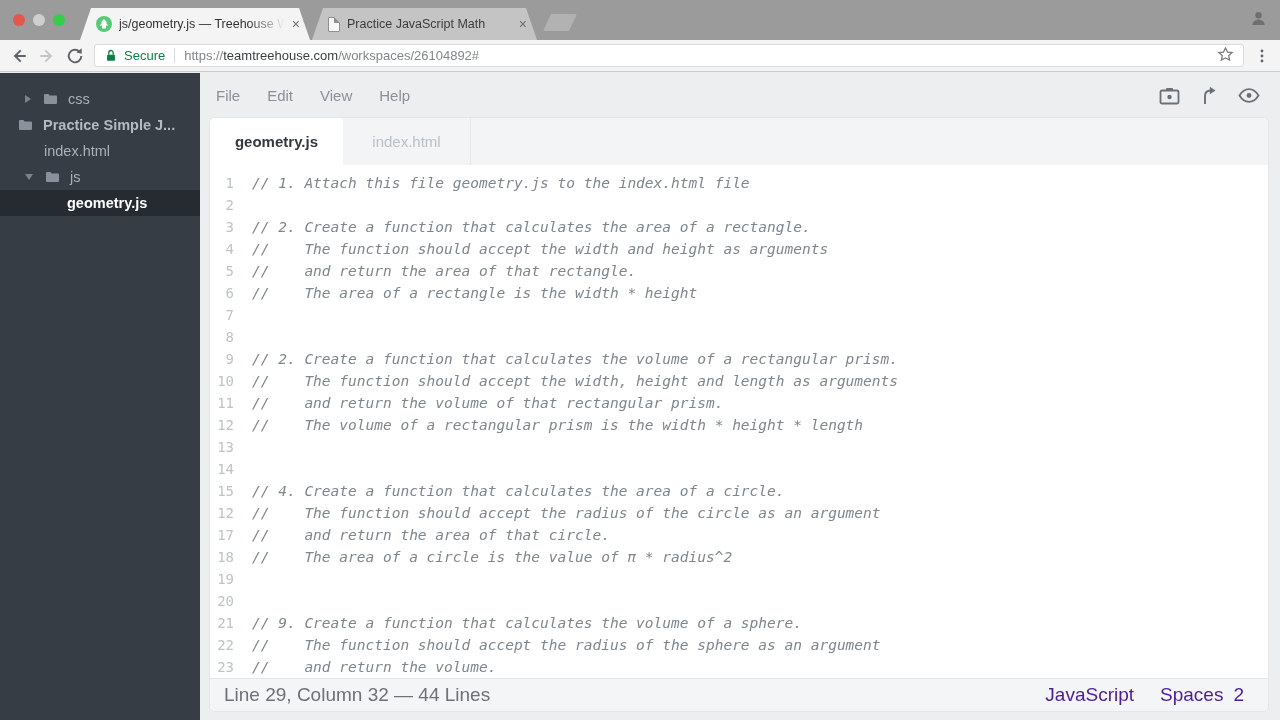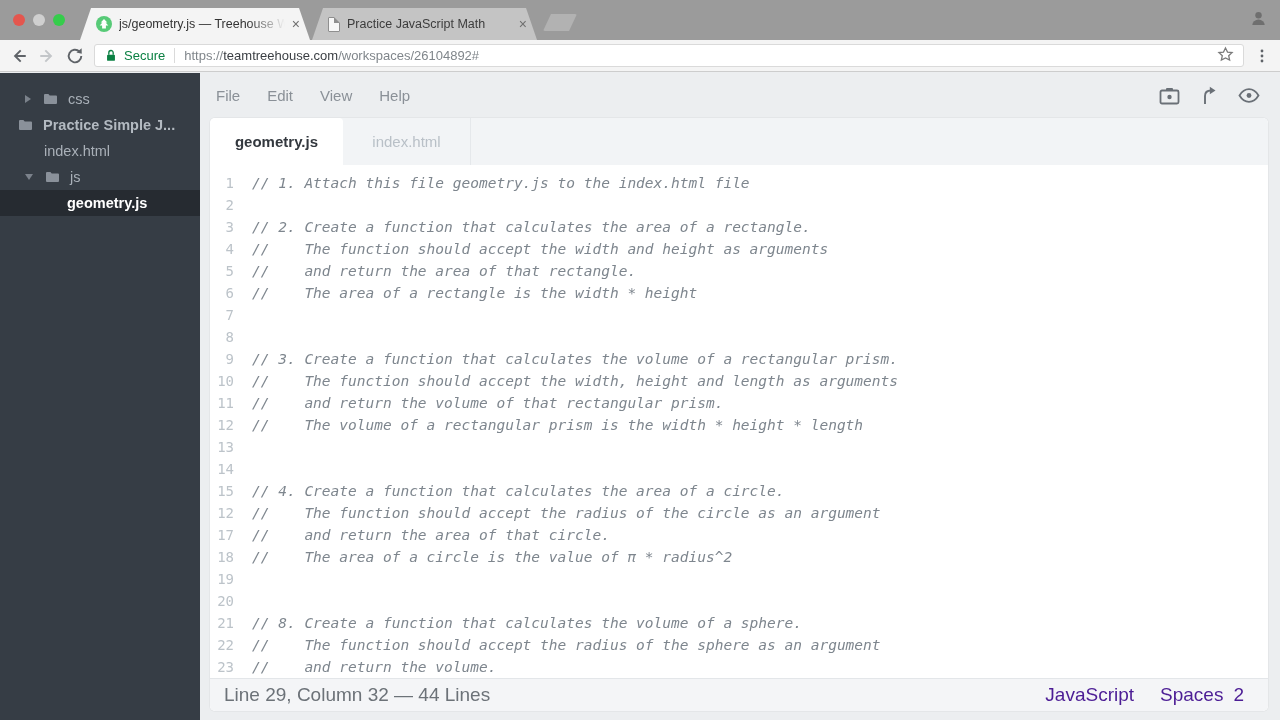--- a/index.html
+++ b/index.html
@@ -215,33 +215,33 @@
         <div class="code-area">
           <div>
               <div class="code-line"><span class="ln">1</span><span class="code">// 1. Attach this file geometry.js to the index.html file</span></div>
               <div class="code-line"><span class="ln">2</span><span class="code"></span></div>
               <div class="code-line"><span class="ln">3</span><span class="code">// 2. Create a function that calculates the area of a rectangle.</span></div>
               <div class="code-line"><span class="ln">4</span><span class="code">//    The function should accept the width and height as arguments</span></div>
               <div class="code-line"><span class="ln">5</span><span class="code">//    and return the area of that rectangle.</span></div>
               <div class="code-line"><span class="ln">6</span><span class="code">//    The area of a rectangle is the width * height</span></div>
               <div class="code-line"><span class="ln">7</span><span class="code"></span></div>
               <div class="code-line"><span class="ln">8</span><span class="code"></span></div>
-              <div class="code-line"><span class="ln">9</span><span class="code">// 3. Create a function that calculates the volume of a rectangular prism.</span></div>
+              <div class="code-line"><span class="ln">9</span><span class="code">// 2. Create a function that calculates the volume of a rectangular prism.</span></div>
               <div class="code-line"><span class="ln">10</span><span class="code">//    The function should accept the width, height and length as arguments</span></div>
               <div class="code-line"><span class="ln">11</span><span class="code">//    and return the volume of that rectangular prism.</span></div>
               <div class="code-line"><span class="ln">12</span><span class="code">//    The volume of a rectangular prism is the width * height * length</span></div>
               <div class="code-line"><span class="ln">13</span><span class="code"></span></div>
               <div class="code-line"><span class="ln">14</span><span class="code"></span></div>
               <div class="code-line"><span class="ln">15</span><span class="code">// 4. Create a function that calculates the area of a circle.</span></div>
               <div class="code-line"><span class="ln">12</span><span class="code">//    The function should accept the radius of the circle as an argument</span></div>
               <div class="code-line"><span class="ln">17</span><span class="code">//    and return the area of that circle.</span></div>
               <div class="code-line"><span class="ln">18</span><span class="code">//    The area of a circle is the value of π * radius^2</span></div>
               <div class="code-line"><span class="ln">19</span><span class="code"></span></div>
               <div class="code-line"><span class="ln">20</span><span class="code"></span></div>
-              <div class="code-line"><span class="ln">21</span><span class="code">// 8. Create a function that calculates the volume of a sphere.</span></div>
+              <div class="code-line"><span class="ln">21</span><span class="code">// 9. Create a function that calculates the volume of a sphere.</span></div>
               <div class="code-line"><span class="ln">22</span><span class="code">//    The function should accept the radius of the sphere as an argument</span></div>
               <div class="code-line"><span class="ln">23</span><span class="code">//    and return the volume.</span></div>
             </div>
         </div>
 
         <div class="statusbar">
           <span>Line 29, Column 32 — 44 Lines</span>
           <span class="sb-right">
             <span>JavaScript</span>
             <span class="sb-spaces">

